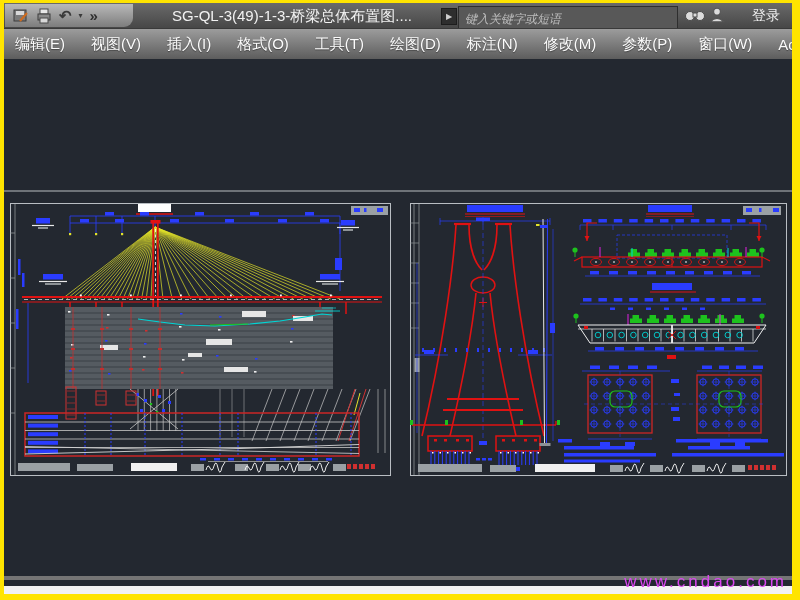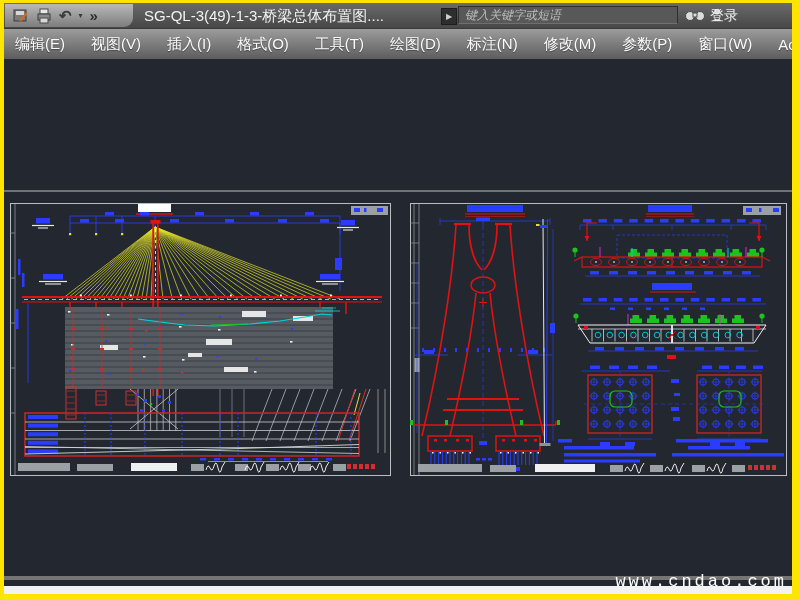--- a/index.html
+++ b/index.html
@@ -15,30 +15,30 @@
   .titlebar{position:absolute;left:4px;top:3px;right:8px;height:25px;
     background:linear-gradient(#6a6a6a,#474747);border-bottom:1px solid #353535;}
   .qat{position:absolute;left:1px;top:1px;width:128px;height:23px;
     background:linear-gradient(#b9b9b9,#7d7d7d);border-radius:0 0 9px 0;
     display:flex;align-items:center;gap:7px;padding:0 8px;box-sizing:border-box;}
   .qicon{display:inline-flex;width:16px;height:16px;}
   .uglyph{color:#3a3a3a;font-size:15px;line-height:16px;font-weight:bold;}
   .caret{color:#3a3a3a;font-size:8px;}
   .more{color:#2f2f2f;font-size:15px;font-weight:bold;}
   .wtitle{position:absolute;left:140px;width:296px;top:0;height:25px;line-height:25px;
-    text-align:left;color:#f2f2f2;font-size:15px;white-space:nowrap;overflow:hidden;}
+    text-align:center;color:#f2f2f2;font-size:15px;white-space:nowrap;overflow:hidden;}
   .playbtn{position:absolute;left:437px;top:5px;width:14px;height:15px;background:#2e2e2e;
     color:#cfcfcf;font-size:8px;line-height:15px;text-align:center;border:1px solid #1d1d1d;}
   .search{position:absolute;left:454px;top:3px;width:220px;height:18px;background:#585858;
     border:1px solid #2e2e2e;border-bottom-color:#6f6f6f;color:#ddd;font-size:12px;
-    padding:4px 6px;box-sizing:border-box;font-family:"Liberation Sans",sans-serif;}
+    padding:12px 6px;box-sizing:border-box;font-family:"Liberation Sans",sans-serif;}
   .search::placeholder{color:#bdbdbd;font-style:italic;}
   .binocs{position:absolute;left:680px;top:4px;width:22px;height:16px;}
   .person{position:absolute;left:704px;top:3px;width:18px;height:18px;}
-  .login{position:absolute;left:706px;top:0;height:25px;line-height:25px;color:#f2f2f2;font-size:14px;}
+  .login{position:absolute;left:748px;top:0;height:25px;line-height:25px;color:#f2f2f2;font-size:14px;}
   
   .menubar{position:absolute;left:4px;top:28px;right:8px;height:30px;
     background:linear-gradient(#9c9c9c,#5d5d5d);border-top:1px solid #3a3a3a;
     display:flex;align-items:center;overflow:hidden;padding-left:16px;}
   .mitem{color:#fcfcfc;font-size:15px;padding:0 13px;white-space:nowrap;
     text-shadow:0 1px 1px rgba(0,0,0,.4);}
   .mitem:first-child{margin-left:-18px;}
   
   .tabbar{position:absolute;left:4px;top:58px;right:8px;height:30px;background:#35383d;
     border-bottom:1px solid #7a8086;}
@@ -52,22 +52,22 @@
   .tab-close{color:#c9c9c9;font-size:13px;}
   .newtab{position:absolute;left:326px;top:6px;width:25px;height:20px;border-radius:4px;
     background:linear-gradient(#939393,#646464);border:1px solid #474747;color:#e8e8e8;
     font-size:15px;line-height:19px;text-align:center;box-sizing:border-box;}
   
   .canvas{position:absolute;left:4px;top:88px;right:8px;bottom:6px;background:#232830;overflow:hidden;}
   .divider{position:absolute;left:0;right:0;top:102px;height:2px;background:#6e7378;}
   .dwg{position:absolute;}
   .strip-gray{position:absolute;left:0;right:0;top:488px;height:4px;background:#757575;}
   .strip-white{position:absolute;left:0;right:0;top:498px;height:8px;background:#f2f2f2;}
-  .watermark{position:absolute;right:5px;top:484px;font-family:Liberation Mono, monospace;
-    font-size:17px;letter-spacing:3px;color:#ffffff;z-index:10;}
+  .watermark{position:absolute;right:5px;top:484px;font-family:Liberation Sans, sans-serif;
+    font-size:17px;letter-spacing:3px;color:#d946ef;z-index:10;}
 </style>
 </head>
 <body>
 
 <div class="window">
 
   <div class="titlebar">
     <div class="qat">
       <span class="qicon">
         <svg viewBox="0 0 16 16">

